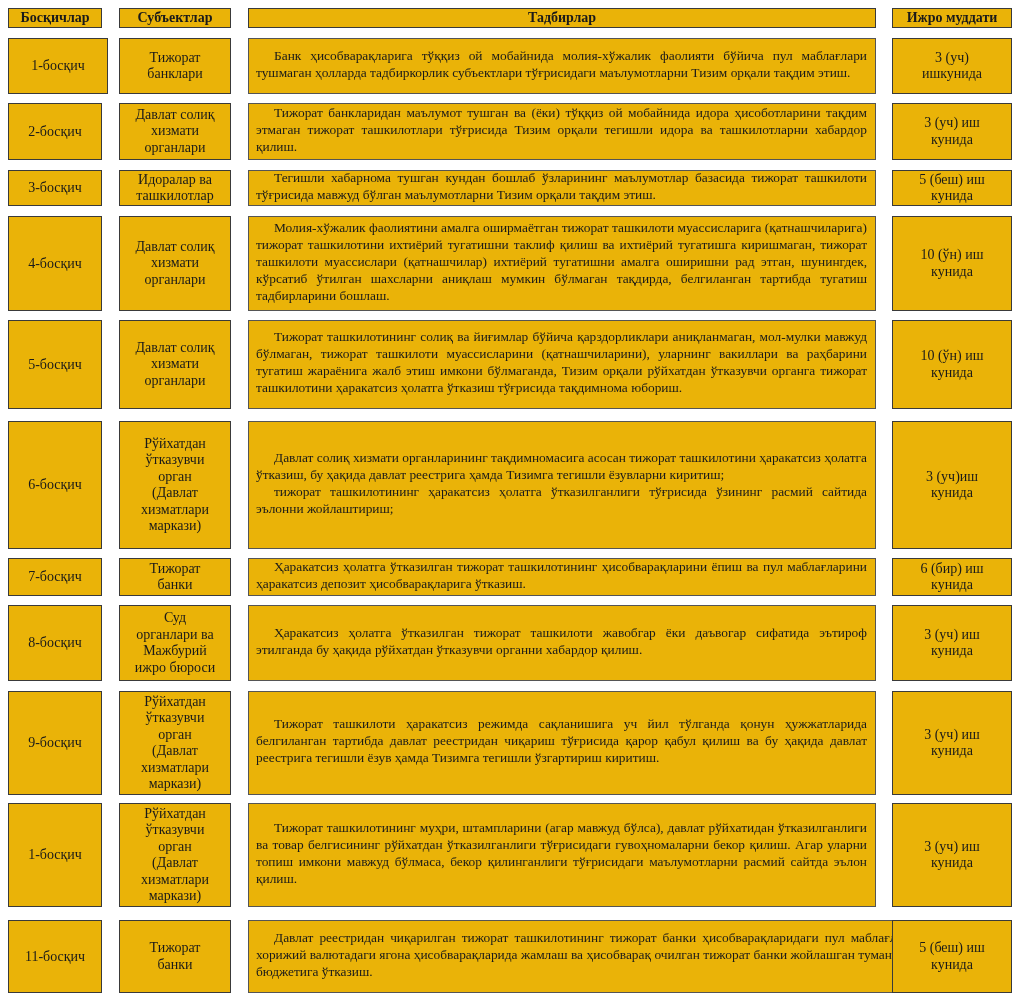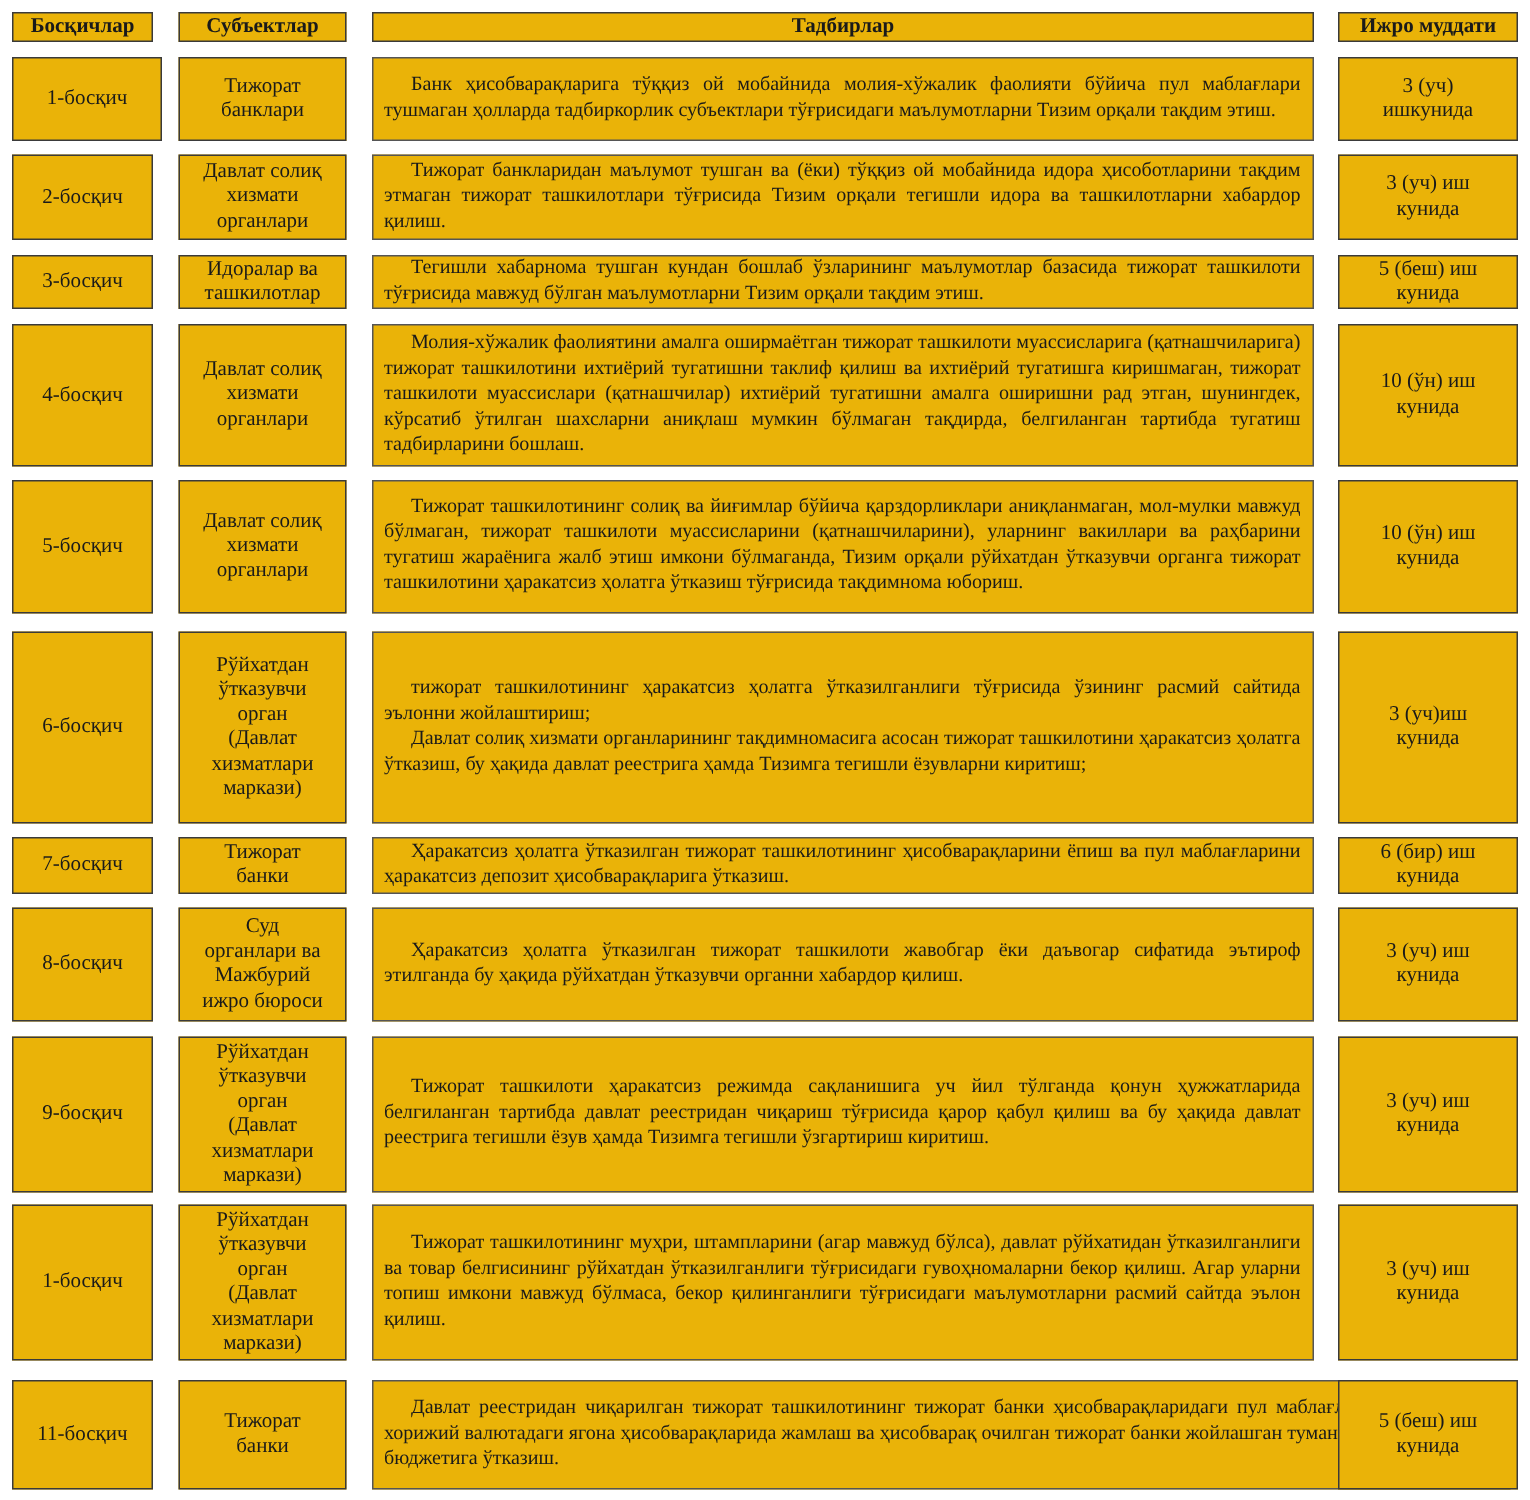--- a/index.html
+++ b/index.html
@@ -144,22 +144,22 @@
         <div>Рўйхатдан</div>
         <div>ўтказувчи</div>
         <div>орган</div>
         <div>(Давлат</div>
         <div>хизматлари</div>
         <div>маркази)</div>
       </div>
     </div>
     <div class="box act" style="left: 248px; top: 421px; width: 628px; height: 128px;">
       <div class="txt">
+        <p>Давлат солиқ хизмати органларининг тақдимномасига асосан тижорат ташкилотини ҳаракатсиз ҳолатга ўтказиш, бу ҳақида давлат реестрига ҳамда Тизимга тегишли ёзувларни киритиш;</p>
         <p>тижорат ташкилотининг ҳаракатсиз ҳолатга ўтказилганлиги тўғрисида ўзининг расмий сайтида эълонни жойлаштириш;</p>
-        <p>Давлат солиқ хизмати органларининг тақдимномасига асосан тижорат ташкилотини ҳаракатсиз ҳолатга ўтказиш, бу ҳақида давлат реестрига ҳамда Тизимга тегишли ёзувларни киритиш;</p>
       </div>
     </div>
     <div class="box dur" style="left: 892px; top: 421px; width: 120px; height: 128px;">
       <div>
         <div>3 (уч)иш</div>
         <div>кунида</div>
       </div>
     </div>
     <div class="box step" style="left: 8px; top: 558px; width: 94px; height: 38px;">
       <span>7-босқич</span>

